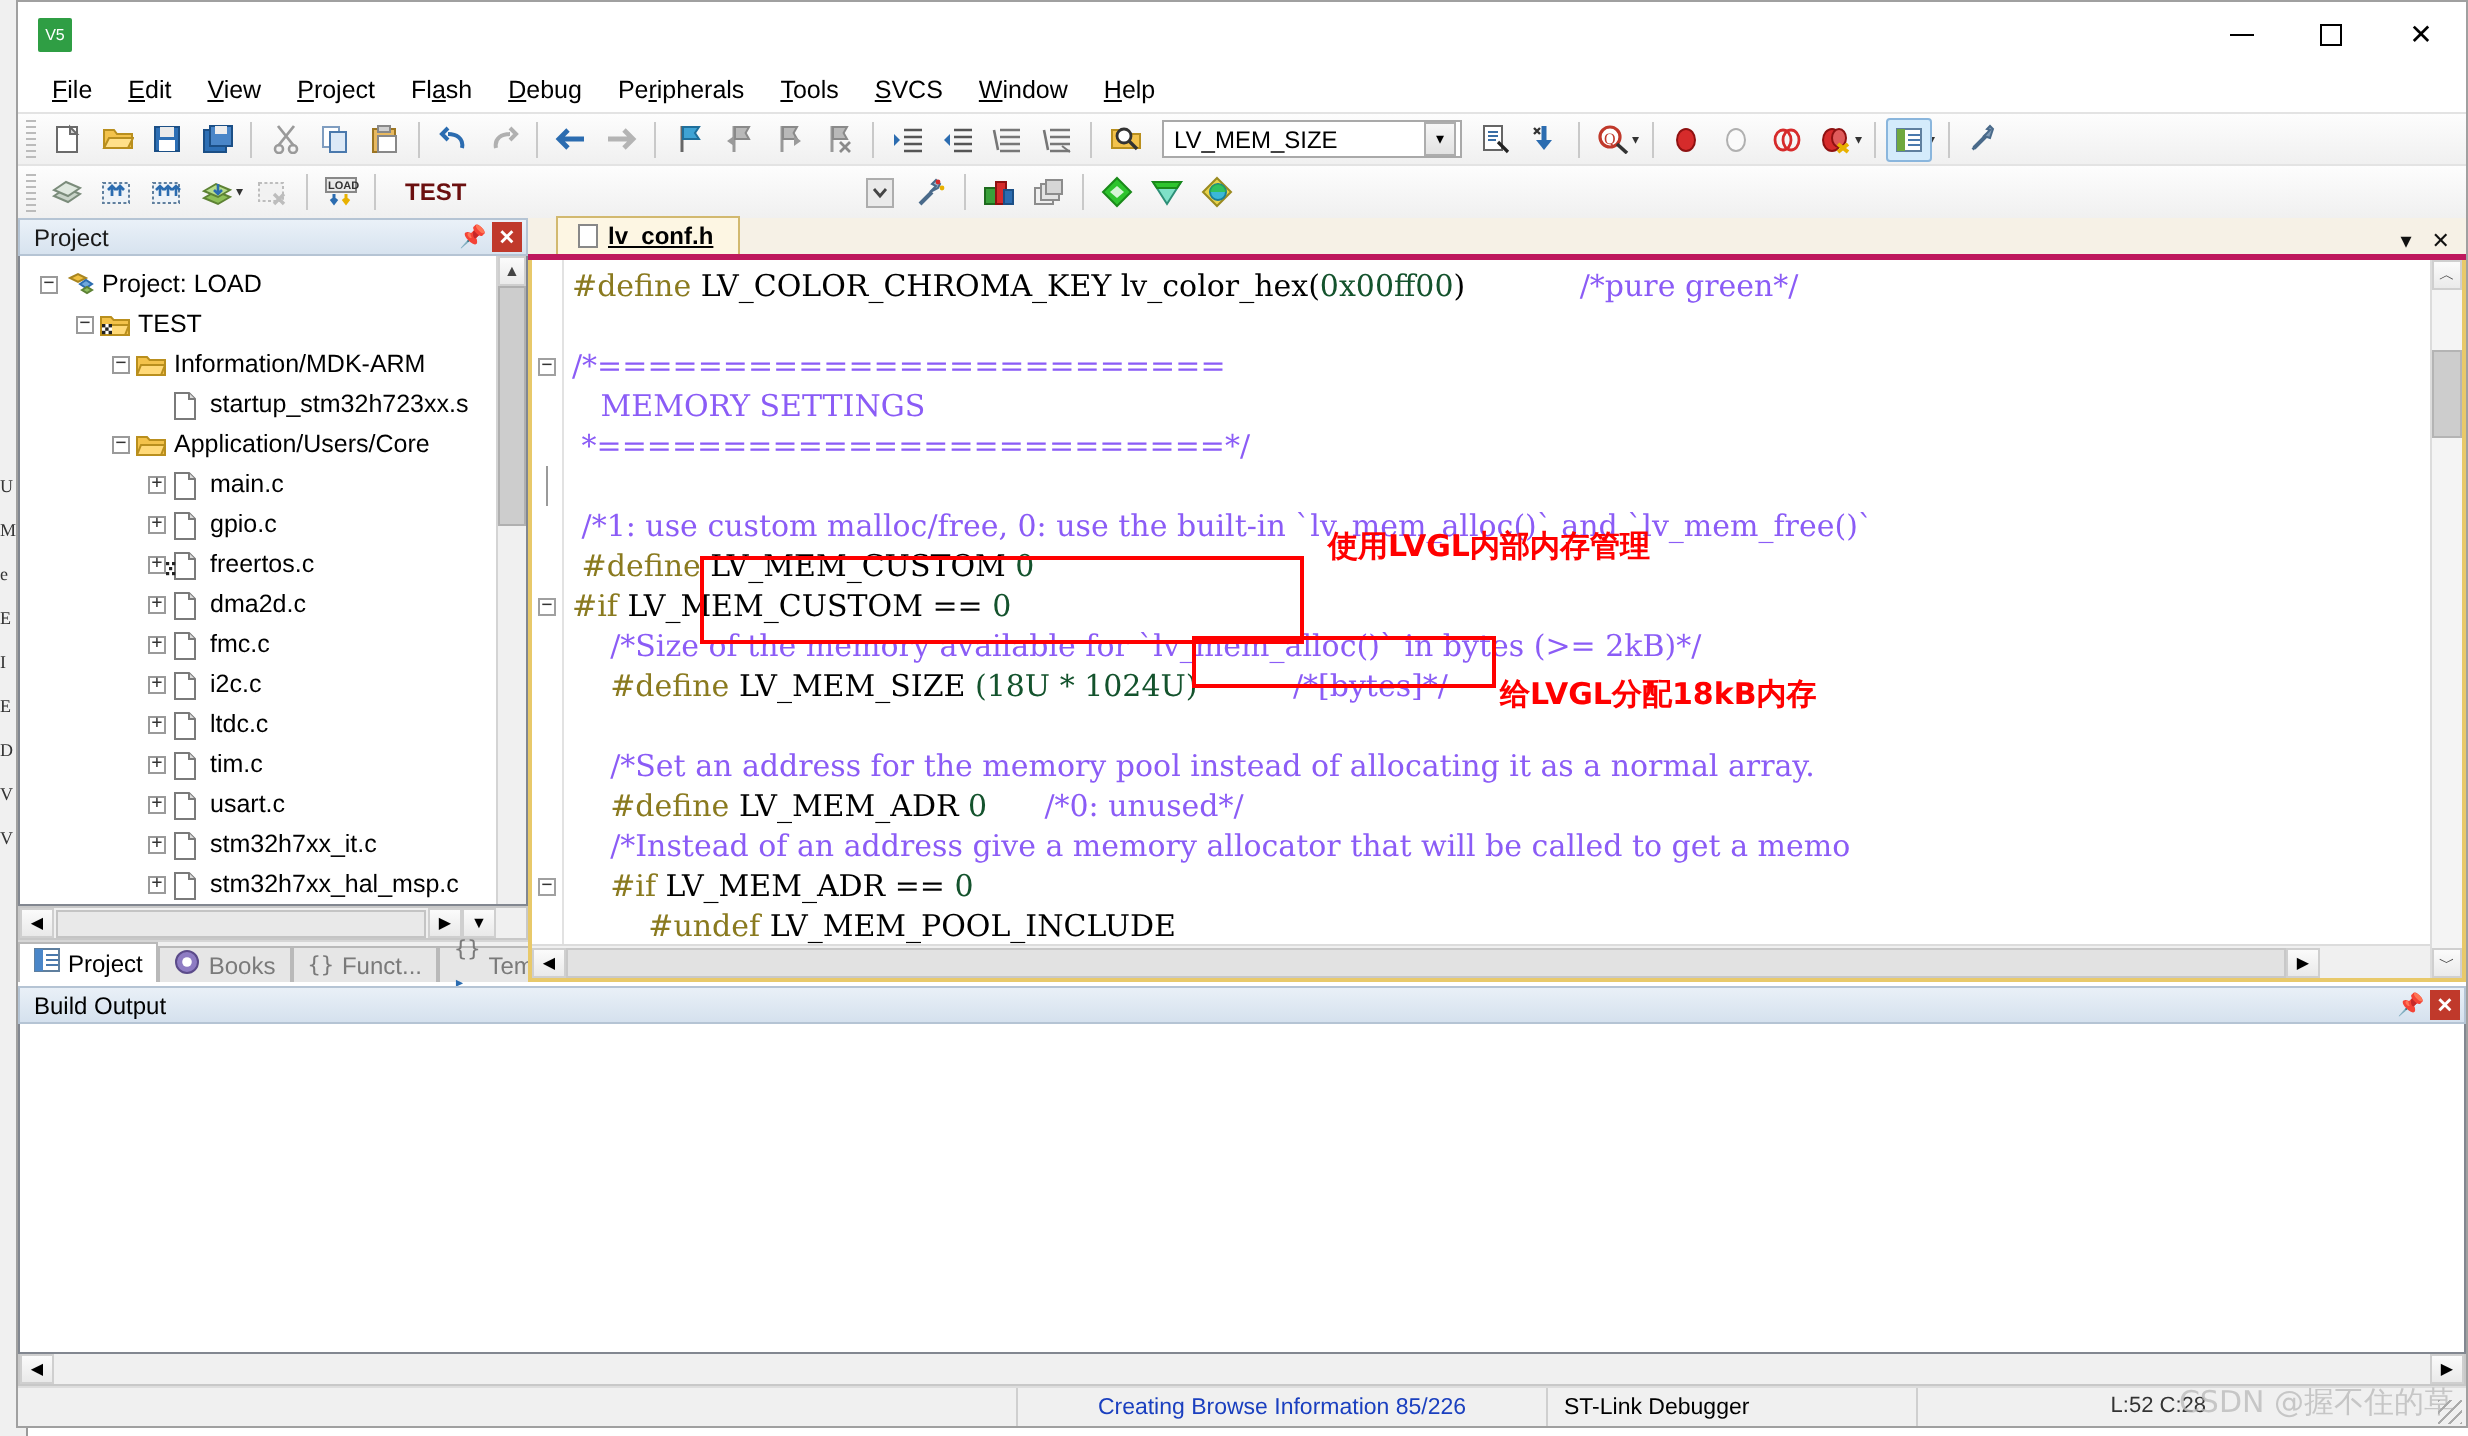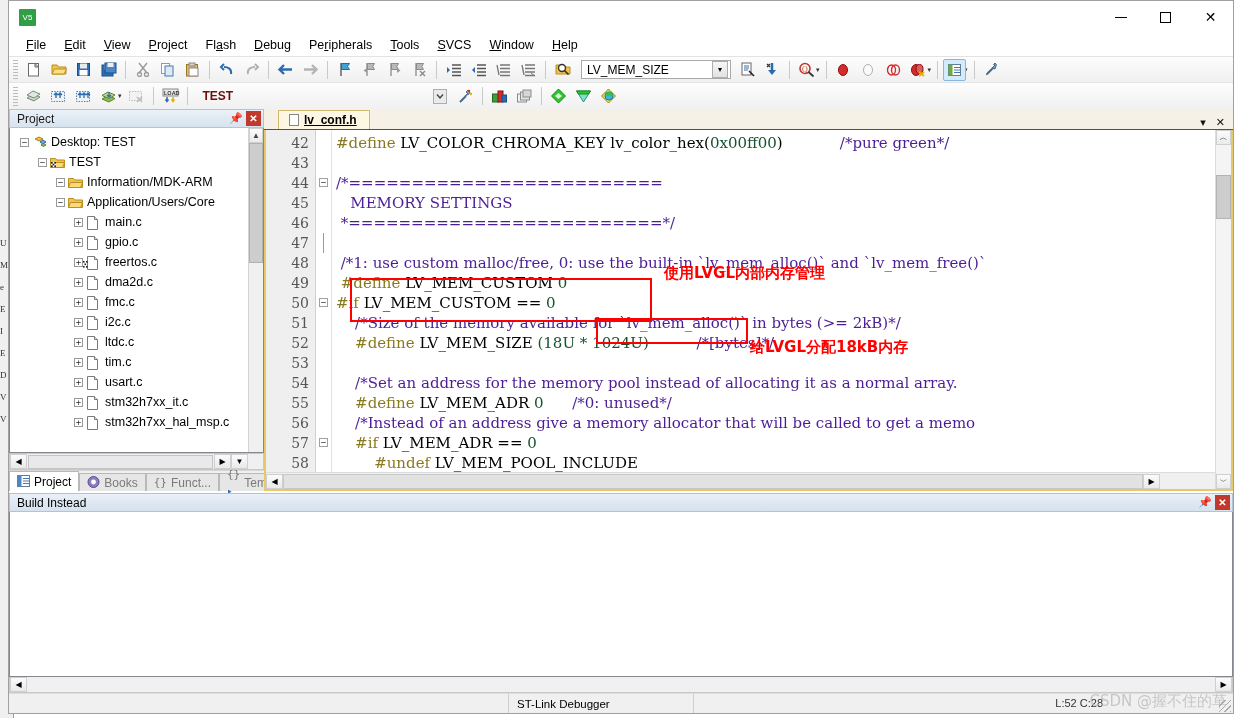--- a/index.html
+++ b/index.html
@@ -121,21 +121,21 @@
   .ptab { display:flex; align-items:center; gap:4px; padding:0 7px;
      font-size:12px; border:1px solid #b9b9b9; border-bottom:none;
      background:#e6e6e6; color:#7a7a7a; margin-top:2px; }
   .ptab.active { background:#fff; color:#000; margin-top:0; }
   .ptab .gl { font-size:11px; }
 
   
   .editorarea { flex:1 1 auto; display:flex; flex-direction:column;
      background:#f2ece0; min-width:0; }
   .edtabbar { height:21px; display:flex; align-items:flex-end;
-     background:#f6f1e6; border-bottom:1px solid #be185d; position:relative; }
+     background:#f6f1e6; border-bottom:3px solid #be185d; position:relative; }
   .edtab { display:flex; align-items:center; gap:5px; height:19px;
      padding:0 12px 0 10px; font-size:12px; font-weight:bold; color:#000;
      background:#fdf6e3; border:1px solid #d2b96f; border-bottom:none;
      margin-left:14px; position:relative; }
   .edtab .pg { width:10px; height:12px; background:#fff; border:1px solid #888; }
   .edtab .tl { text-decoration:underline; }
   .edtabright { margin-left:auto; display:flex; align-items:center; gap:10px;
      padding-right:8px; }
   .edtabright .g { font-size:11px; color:#111; }
   .edbody { flex:1 1 auto; display:flex; border:2px solid #e8c96a;
@@ -154,21 +154,21 @@
      justify-content:center; }
   .fbox { width:9px; height:9px; border:1px solid #a0a0a0; background:#fff;
      font-size:9px; line-height:7px; text-align:center; color:#333;
      font-family:"DejaVu Sans Mono", monospace; }
   .codelines { flex:1 1 auto; padding-top:3px; font-family:"DejaVu Serif", serif;
      font-size:15px; white-space:pre; overflow:hidden; position:relative;
      padding-left:4px; }
   .codelines .ln { height:20px; line-height:20px; }
   .kw { color:#8a7a1f; }
   .num { color:#14532d; }
-  .cmt { color:#4c1d95; }
+  .cmt { color:#8b5cf6; }
   .pl { color:#000; }
   .edvscroll { width:16px; flex:0 0 16px; background:#f4f4f4;
      border-left:1px solid #dcdcdc; display:flex; flex-direction:column; }
   .edvthumb { height:44px; background:#cdcdcd; border:1px solid #b4b4b4;
      margin-top:30px; }
   .edhscroll { height:17px; display:flex; align-items:center; background:#f0f0f0;
      border-top:1px solid #dcdcdc; }
   .edhthumb { height:15px; background:#e2e2e2; border:1px solid #c8c8c8;
      width:860px; }
 
@@ -589,21 +589,21 @@
         </div>
         <div class="treewrap">
           <div class="tree" id="tree">
               <div class="tnode" style="padding-left: 10px;">
                 <span class="exp">−</span>
                 <span class="ficon"><svg width="15" height="14">
                     <path d="M3 3l4-2 4 2-4 2z" fill="#f0c040" stroke="#a8851f"></path>
                     <path d="M8 6l3-2 3 2-3 2z" fill="#6fa8dc" stroke="#2b6cb0"></path>
                     <path d="M9 9l2.5-1.5L14 9l-2.5 1.5z" fill="#8fbf5f" stroke="#5d8234"></path>
                   </svg></span>
-                <span>Desktop: TEST</span>
+                <span>Project: LOAD</span>
               </div>
               <div class="tnode" style="padding-left: 28px;">
                 <span class="exp">−</span>
                 <span class="ficon"><svg width="15" height="13">
                     <path d="M.5 11.5V2.5h5l1.3 1.5h7.7v7.5z" fill="#f3c24b" stroke="#b98f1e"></path>
                     <path d="M.5 11.5l2-5h12l-2 5z" fill="#ffd978" stroke="#b98f1e"></path>
                     <rect x="1" y="6" width="5" height="5" fill="#fff"></rect>
                     <g fill="#222">
                       <rect x="1" y="6" width="1.7" height="1.7"></rect>
                       <rect x="4.3" y="6" width="1.7" height="1.7"></rect>
@@ -614,20 +614,28 @@
                   </svg></span>
                 <span>TEST</span>
               </div>
               <div class="tnode" style="padding-left: 46px;">
                 <span class="exp">−</span>
                 <span class="ficon"><svg width="15" height="13">
                     <path d="M.5 11.5V2.5h5l1.3 1.5h7.7v7.5z" fill="#f3c24b" stroke="#b98f1e"></path>
                     <path d="M.5 11.5l2-5h12l-2 5z" fill="#ffd978" stroke="#b98f1e"></path>
                   </svg></span>
                 <span>Information/MDK-ARM</span>
+              </div>
+              <div class="tnode" style="padding-left: 64px;">
+                <span style="width: 12px; flex: 0 0 12px;"></span>
+                <span class="ficon"><svg width="13" height="14">
+                    <path d="M1.5 .5h7l3 3v10h-10z" fill="#fff" stroke="#7a7a7a"></path>
+                    <path d="M8.5 .5v3h3" fill="#dcdcdc" stroke="#7a7a7a"></path>
+                  </svg></span>
+                <span>startup_stm32h723xx.s</span>
               </div>
               <div class="tnode" style="padding-left: 46px;">
                 <span class="exp">−</span>
                 <span class="ficon"><svg width="15" height="13">
                     <path d="M.5 11.5V2.5h5l1.3 1.5h7.7v7.5z" fill="#f3c24b" stroke="#b98f1e"></path>
                     <path d="M.5 11.5l2-5h12l-2 5z" fill="#ffd978" stroke="#b98f1e"></path>
                   </svg></span>
                 <span>Application/Users/Core</span>
               </div>
               <div class="tnode" style="padding-left: 64px;">
@@ -775,39 +783,20 @@
           </div>
           <div class="edtabright">
             <span class="g">▾</span>
             <span class="g">✕</span>
           </div>
         </div>
 
         <div class="edbody">
           <div class="edmain">
             <div class="codearea">
-              <div class="gutter" id="gutter">
-                  <div>42</div>
-                  <div>43</div>
-                  <div>44</div>
-                  <div>45</div>
-                  <div>46</div>
-                  <div>47</div>
-                  <div>48</div>
-                  <div>49</div>
-                  <div>50</div>
-                  <div>51</div>
-                  <div>52</div>
-                  <div>53</div>
-                  <div>54</div>
-                  <div>55</div>
-                  <div>56</div>
-                  <div>57</div>
-                  <div>58</div>
-                </div>
               <div class="foldcol" id="foldcol">
                   <div></div>
                   <div></div>
                   <div>
                     <span class="fbox">−</span>
                   </div>
                   <div></div>
                   <div></div>
                   <div>
                     <span style="width:1px;height:20px;background:#9a9a9a;display:block"></span>
@@ -847,38 +836,39 @@
             <div class="edvthumb"></div>
             <div style="flex:1"></div>
             <div class="sbbtn">﹀</div>
           </div>
         </div>
       </div>
     </div>
 
     <div class="buildwrap">
       <div class="buildhdr">
-        <span>Build Instead</span>
+        <span>Build Output</span>
         <span class="sp" style="margin-left:auto;display:flex;gap:2px;">
           <span class="pinbtn">📌</span>
           <span class="closebtn">✕</span>
         </span>
       </div>
       <div class="buildbody">
         <div class="buildtext"></div>
       </div>
       <div class="buildhs">
         <div class="hsbtn">◀</div>
         <div style="flex:1"></div>
         <div class="hsbtn">▶</div>
       </div>
     </div>
 
     <div class="statusbar">
       <div class="stcell a"></div>
+      <div class="stcell b">Creating Browse Information 85/226</div>
       <div class="stcell c">ST-Link Debugger</div>
       <div class="stcell d"></div>
       <div class="poscell">L:52 C:28</div>
       <div class="watermark">CSDN @握不住的草</div>
       <div class="resizegrip"></div>
     </div>
   </div>
 </div>
 
 </body></html>

